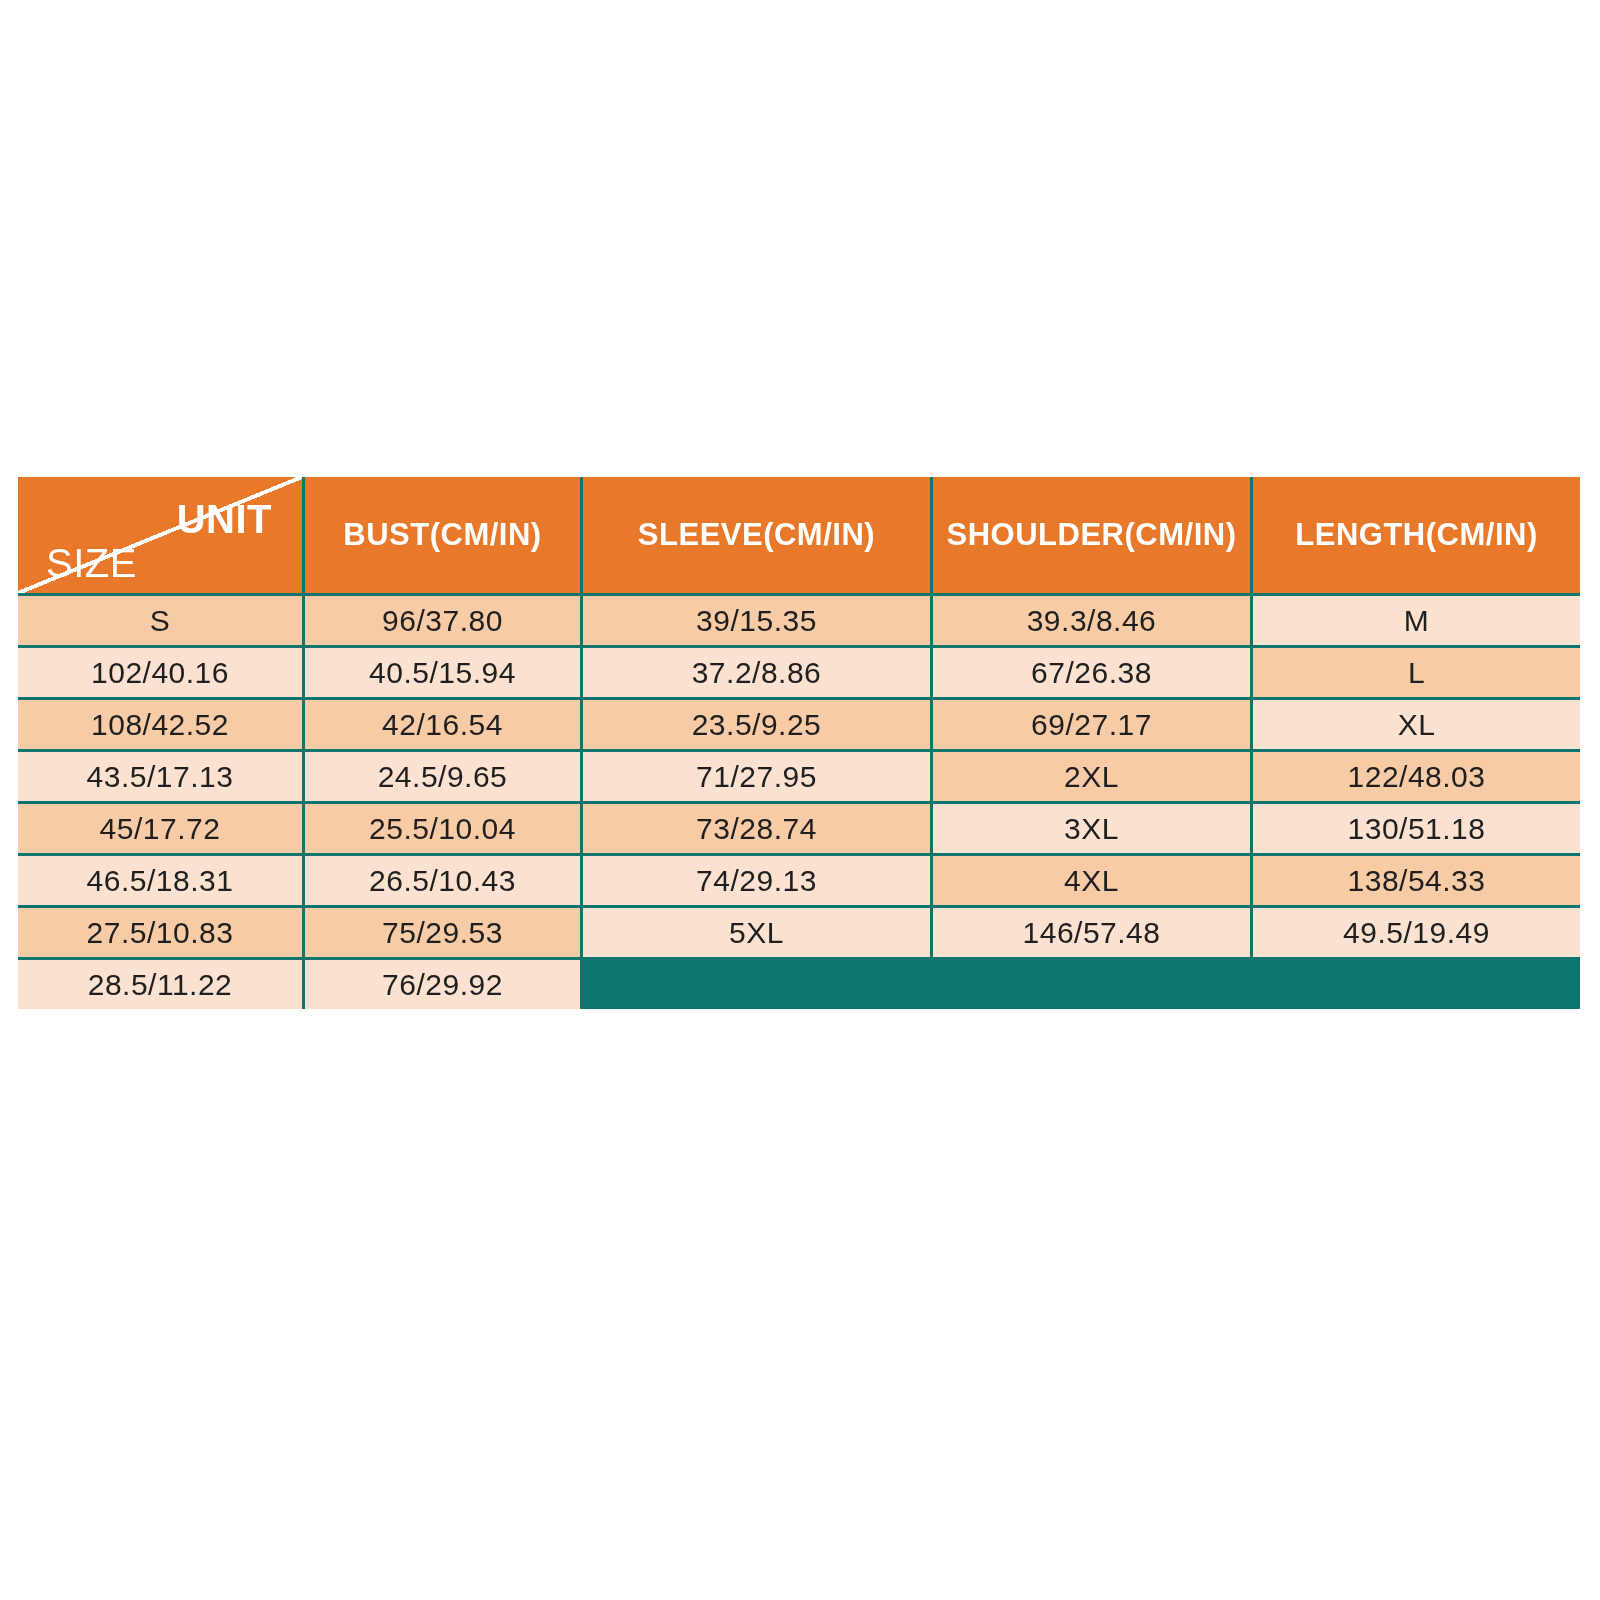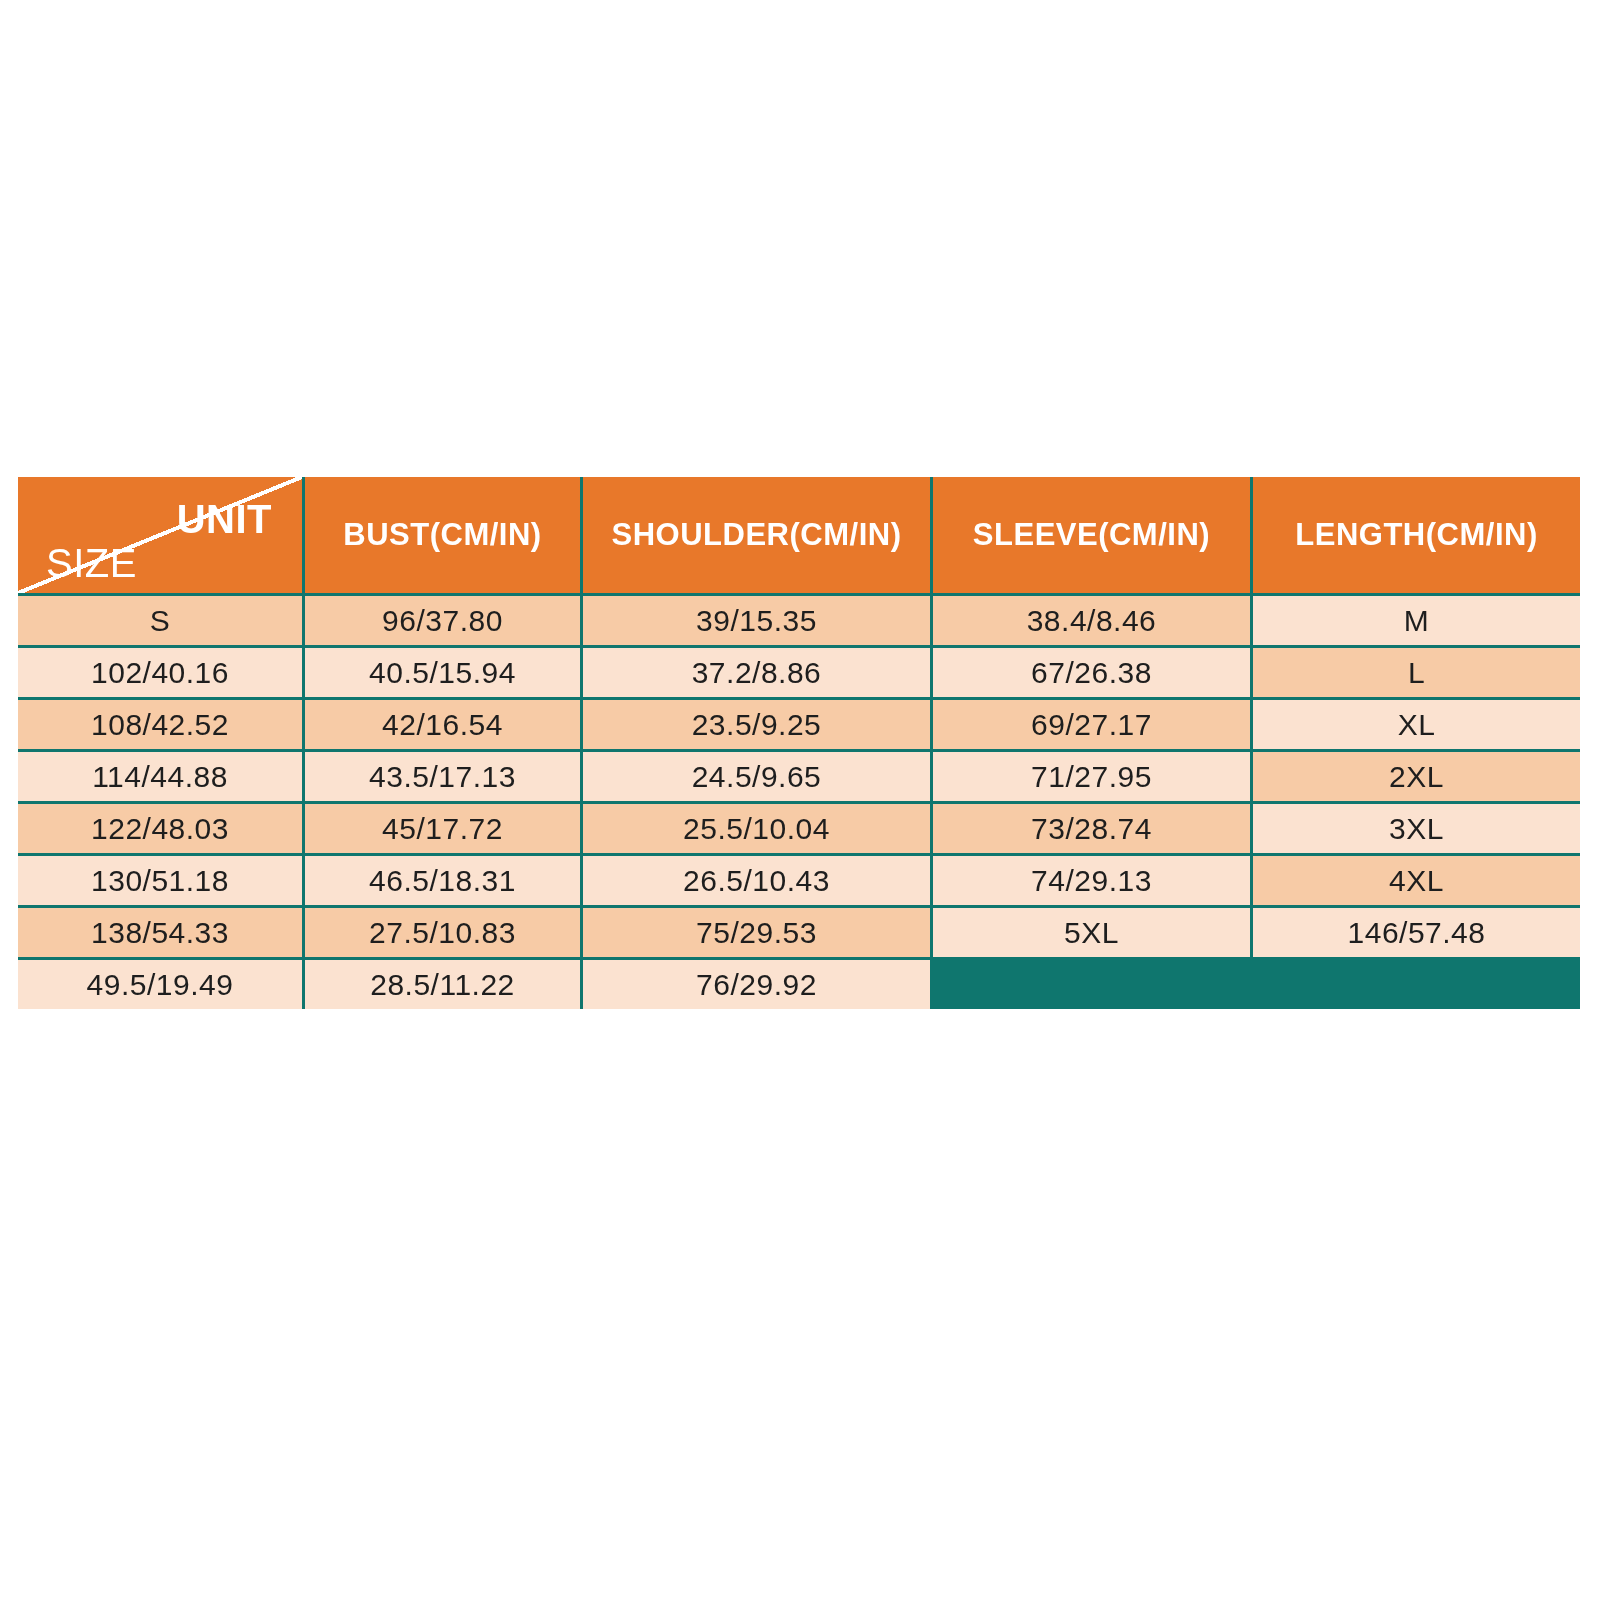--- a/index.html
+++ b/index.html
@@ -74,43 +74,42 @@
 <body>
 
 <div class="page">
   <div class="size-table">
 
     <div class="cell header corner">
       <span class="unit-label">UNIT</span>
       <span class="size-label">SIZE</span>
     </div>
     <div class="cell header">BUST(CM/IN)</div>
+    <div class="cell header">SLEEVE(CM/IN)</div>
     <div class="cell header">SHOULDER(CM/IN)</div>
-    <div class="cell header">SLEEVE(CM/IN)</div>
     <div class="cell header">LENGTH(CM/IN)</div>
 
     <div class="cell dark">S</div>
     <div class="cell dark">96/37.80</div>
     <div class="cell dark">39/15.35</div>
-    <div class="cell dark">38.4/8.46</div>
+    <div class="cell dark">39.3/8.46</div>
 
     <div class="cell light">M</div>
     <div class="cell light">102/40.16</div>
     <div class="cell light">40.5/15.94</div>
     <div class="cell light">37.2/8.86</div>
     <div class="cell light">67/26.38</div>
 
     <div class="cell dark">L</div>
     <div class="cell dark">108/42.52</div>
     <div class="cell dark">42/16.54</div>
     <div class="cell dark">23.5/9.25</div>
     <div class="cell dark">69/27.17</div>
 
     <div class="cell light">XL</div>
-    <div class="cell light">114/44.88</div>
     <div class="cell light">43.5/17.13</div>
     <div class="cell light">24.5/9.65</div>
     <div class="cell light">71/27.95</div>
 
     <div class="cell dark">2XL</div>
     <div class="cell dark">122/48.03</div>
     <div class="cell dark">45/17.72</div>
     <div class="cell dark">25.5/10.04</div>
     <div class="cell dark">73/28.74</div>
 

